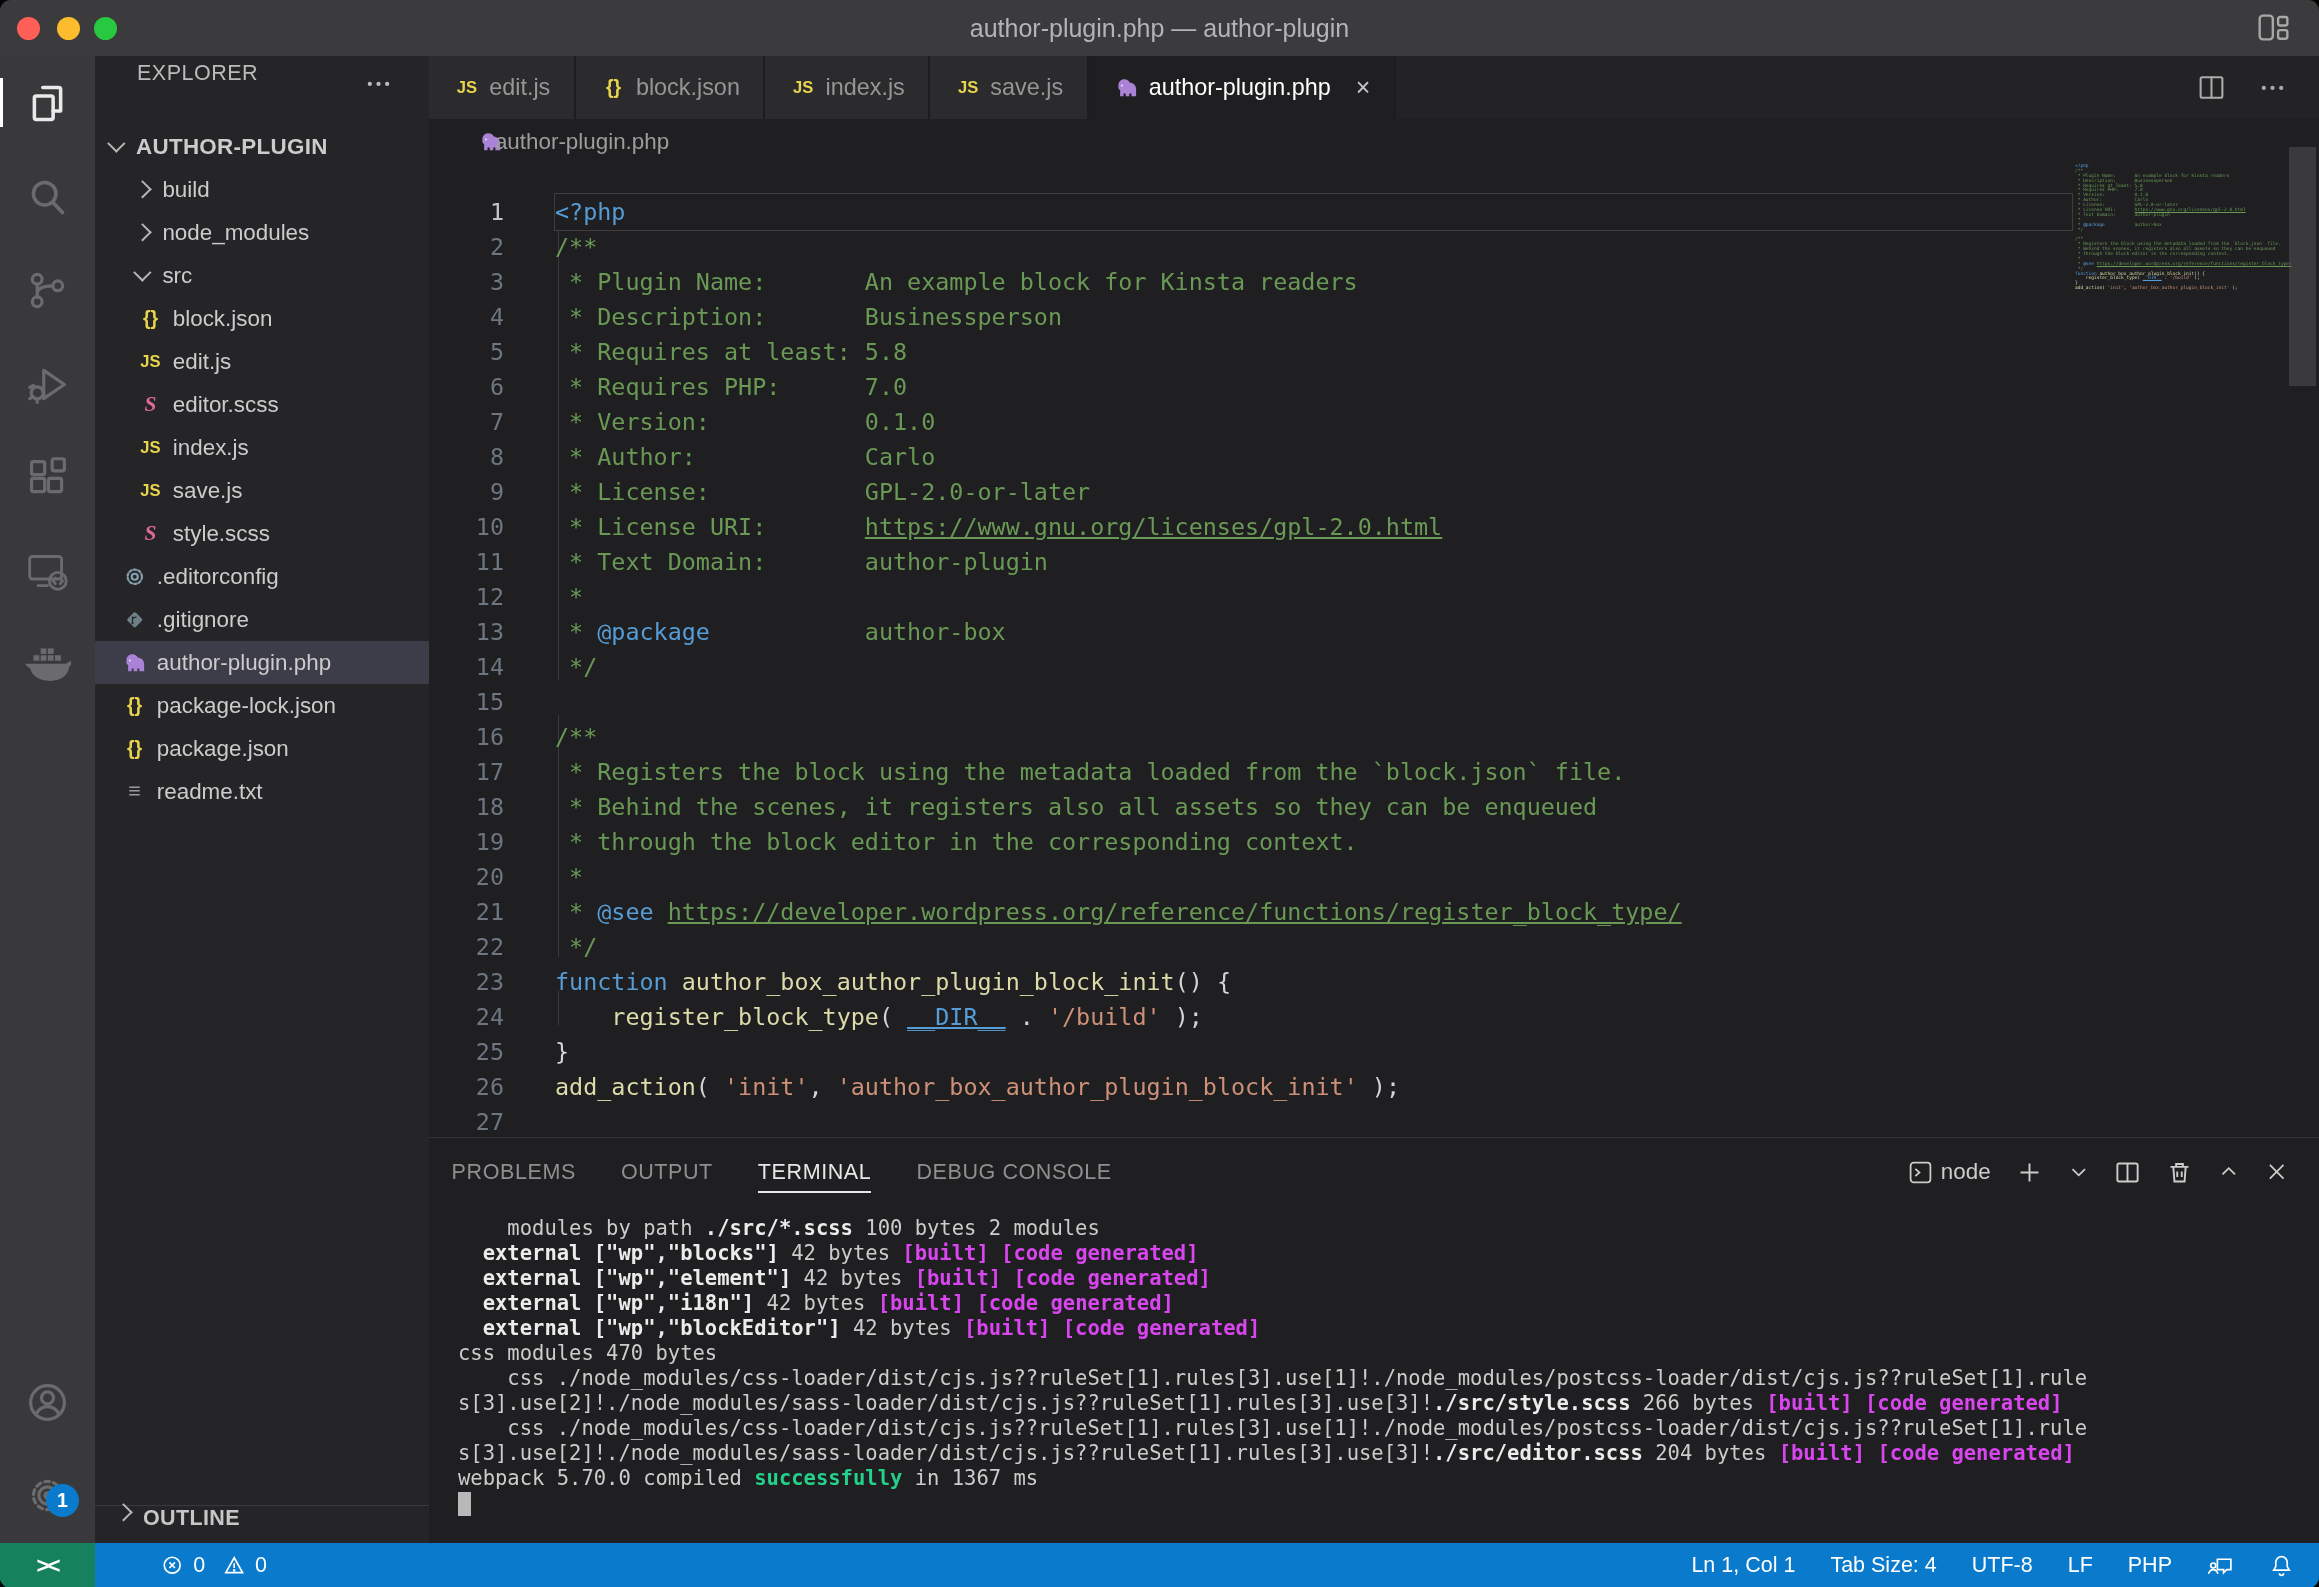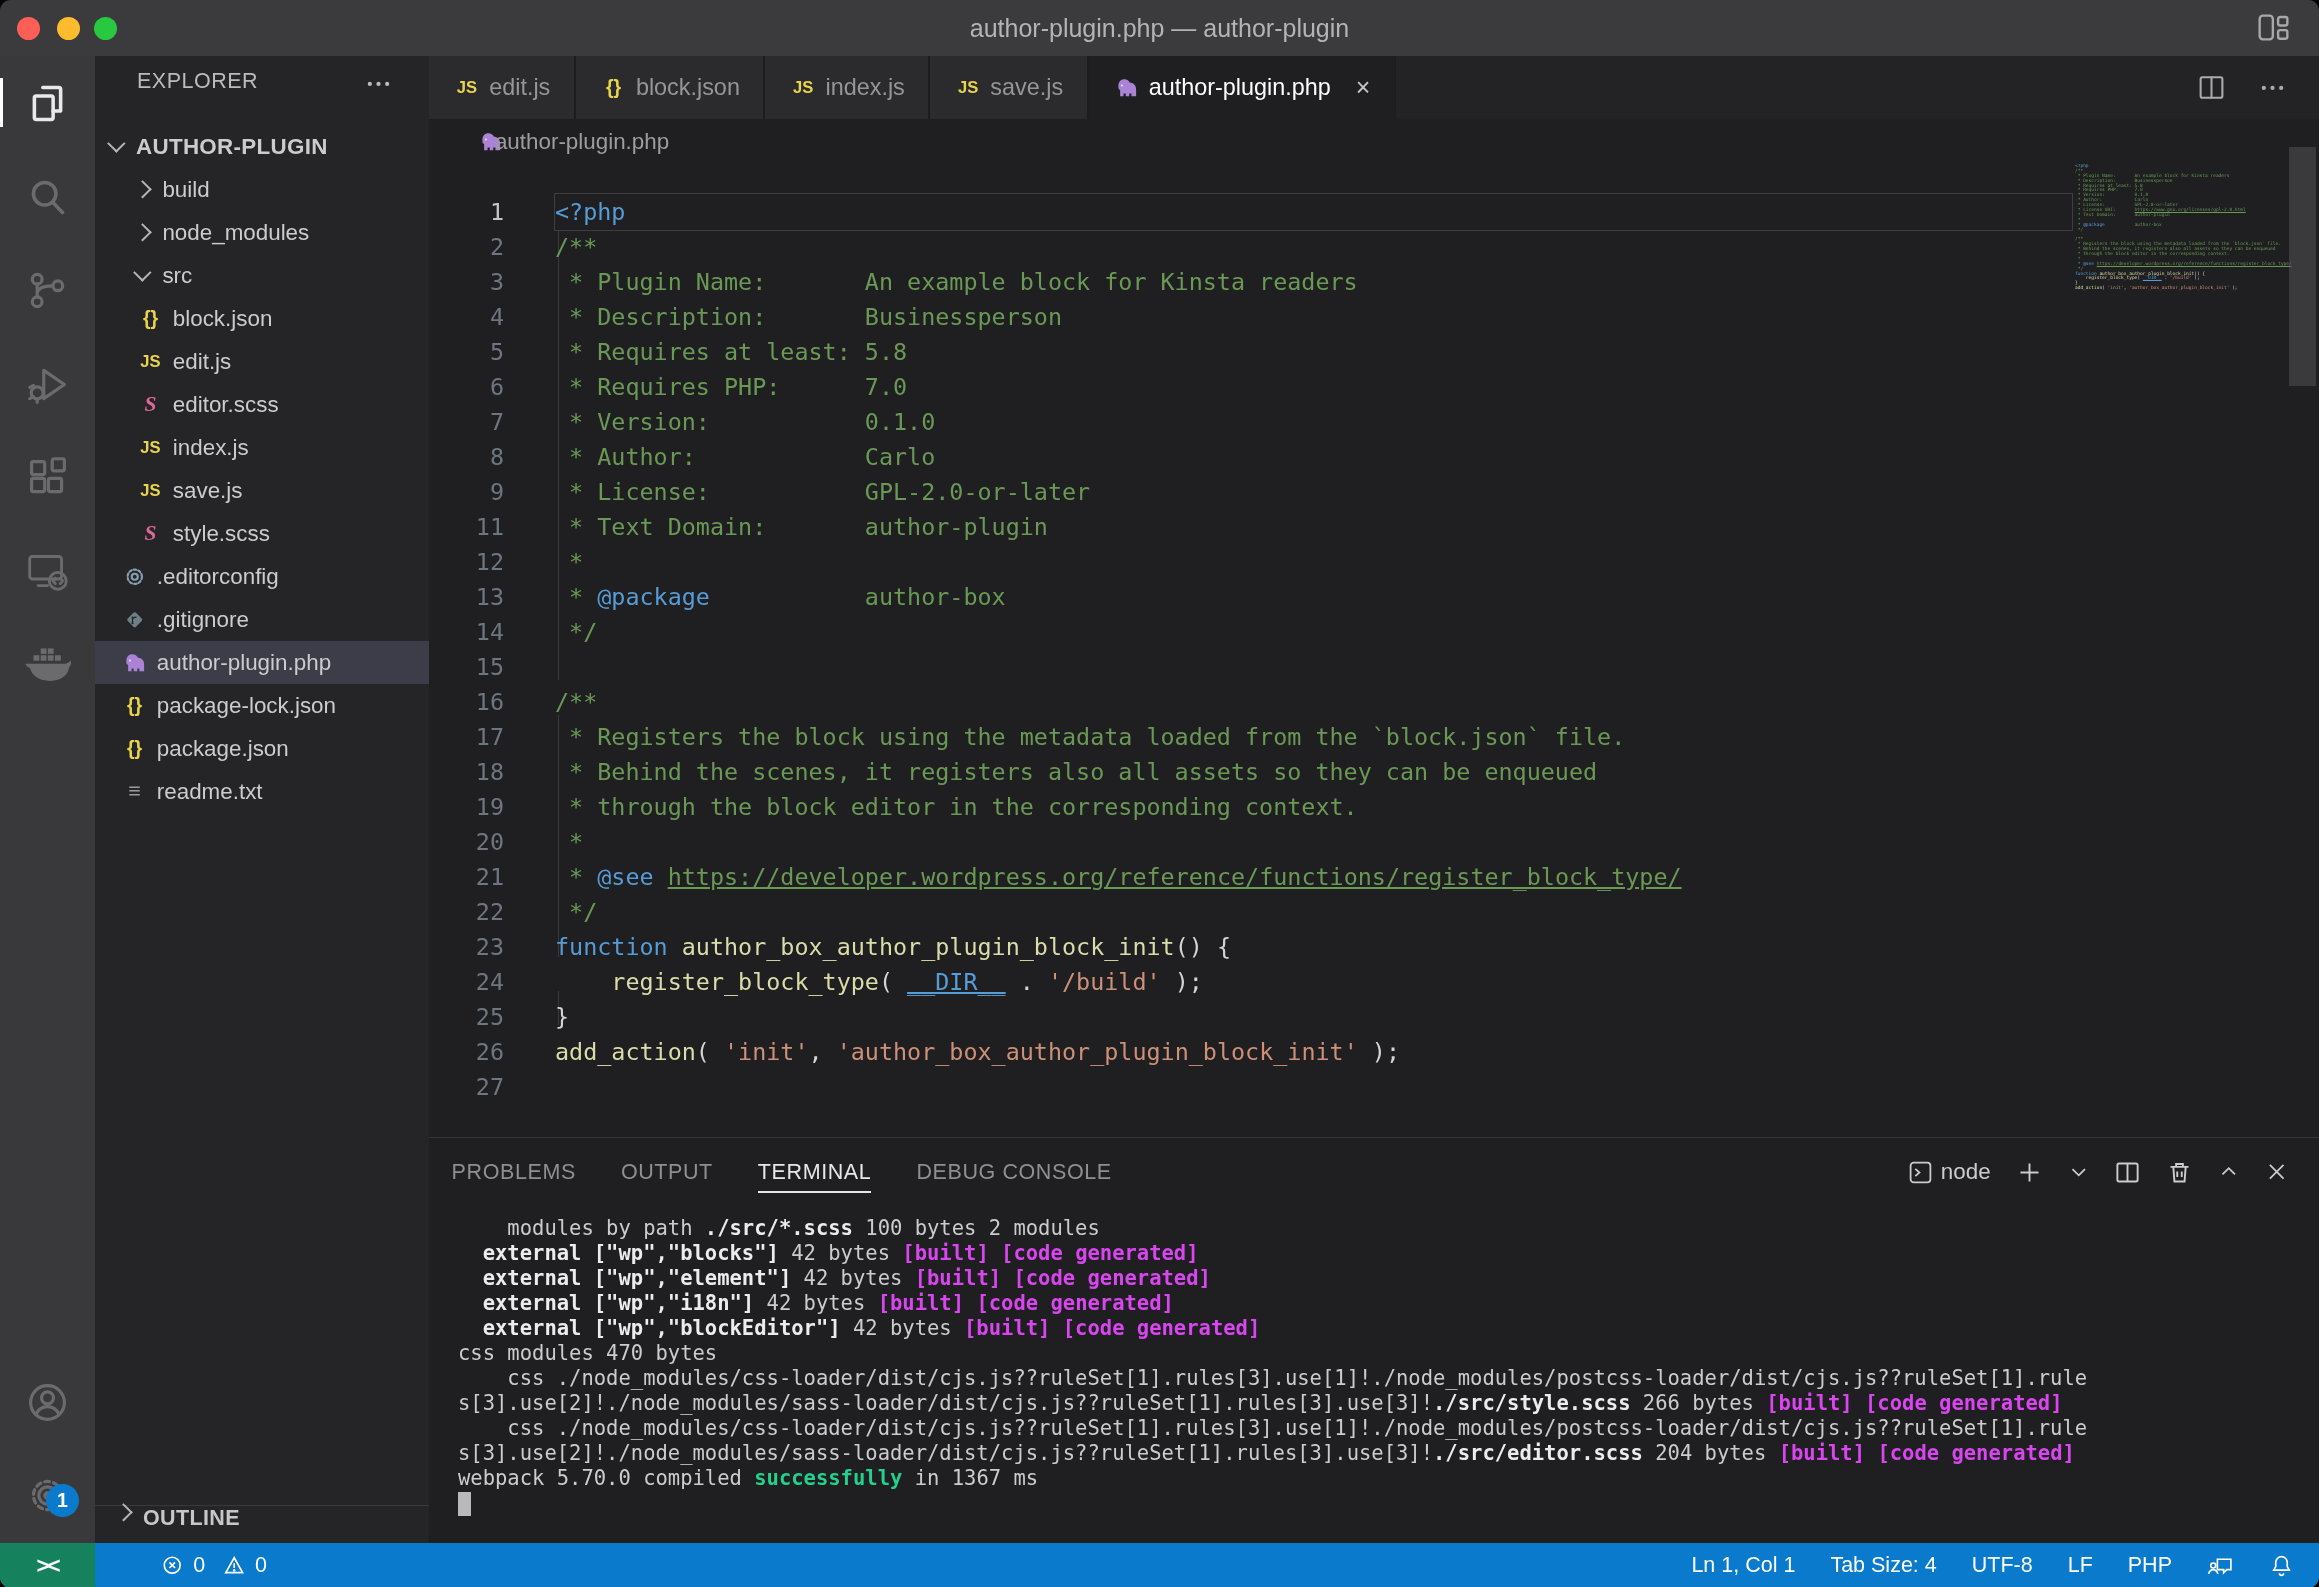--- a/index.html
+++ b/index.html
@@ -18,21 +18,21 @@
   
   .activitybar{position:absolute;left:0;top:56px;width:95px;height:1487px;background:#39393b;}
   .ab-item{position:absolute;left:0;width:95px;height:94px;display:flex;align-items:center;justify-content:center;cursor:pointer;}
   .ab-item svg{opacity:.62;}
   .ab-item.active svg{opacity:1;}
   .ab-item.active:before{content:"";position:absolute;left:0;top:22.4px;width:2.9px;height:49px;background:#ffffff;}
   .badge{position:absolute;left:46px;top:36px;width:33px;height:33px;border-radius:50%;background:#0a7acc;
          color:#fff;font-size:19.5px;font-weight:bold;text-align:center;line-height:33px;}
   
   .sidebar{position:absolute;left:95px;top:56px;width:335px;height:1487px;background:#252528;color:#cccccc;}
-  .sb-head{position:absolute;left:42px;top:13px;font-size:21.5px;color:#bbbbbb;letter-spacing:0.5px;}
+  .sb-head{position:absolute;left:42px;top:5px;font-size:21.5px;color:#bbbbbb;letter-spacing:0.5px;}
   .sb-dots{position:absolute;right:39px;top:23.4px;}
   .tree{position:absolute;left:0;top:69px;width:335px;}
   .trow{height:43px;display:flex;align-items:center;font-size:22.4px;white-space:nowrap;cursor:pointer;}
   .trow.sel{background:#3d3d4a;}
   .trow .lbl{color:#cccccc;}
   .trow.root .lbl{font-weight:bold;letter-spacing:0.3px;}
   .chev{display:inline-block;width:10.7px;height:10.7px;border-right:2px solid #b6b6b6;border-bottom:2px solid #b6b6b6;flex:0 0 auto;}
   .chev.down{transform:rotate(45deg);margin-top:-5.9px;}
   .chev.right{transform:rotate(-45deg);}
   .fi{display:inline-flex;width:29px;justify-content:center;flex:0 0 auto;font-weight:bold;}
@@ -408,20 +408,24 @@
           </div>
           <div class="crow">
             <span class="ln">8</span>
             <span class="ctext"><span class="c-comment"> * Author:            Carlo</span></span>
           </div>
           <div class="crow">
             <span class="ln">9</span>
             <span class="ctext"><span class="c-comment"> * License:           GPL-2.0-or-later</span></span>
           </div>
           <div class="crow">
+            <span class="ln">10</span>
+            <span class="ctext"><span class="c-comment"> * License URI:       </span><span class="c-link">https://www.gnu.org/licenses/gpl-2.0.html</span></span>
+          </div>
+          <div class="crow">
             <span class="ln">11</span>
             <span class="ctext"><span class="c-comment"> * Text Domain:       author-plugin</span></span>
           </div>
           <div class="crow">
             <span class="ln">12</span>
             <span class="ctext"><span class="c-comment"> *</span></span>
           </div>
           <div class="crow">
             <span class="ln">13</span>
             <span class="ctext"><span class="c-comment"> * </span><span class="c-blue">@package</span><span class="c-comment">           author-box</span></span>

